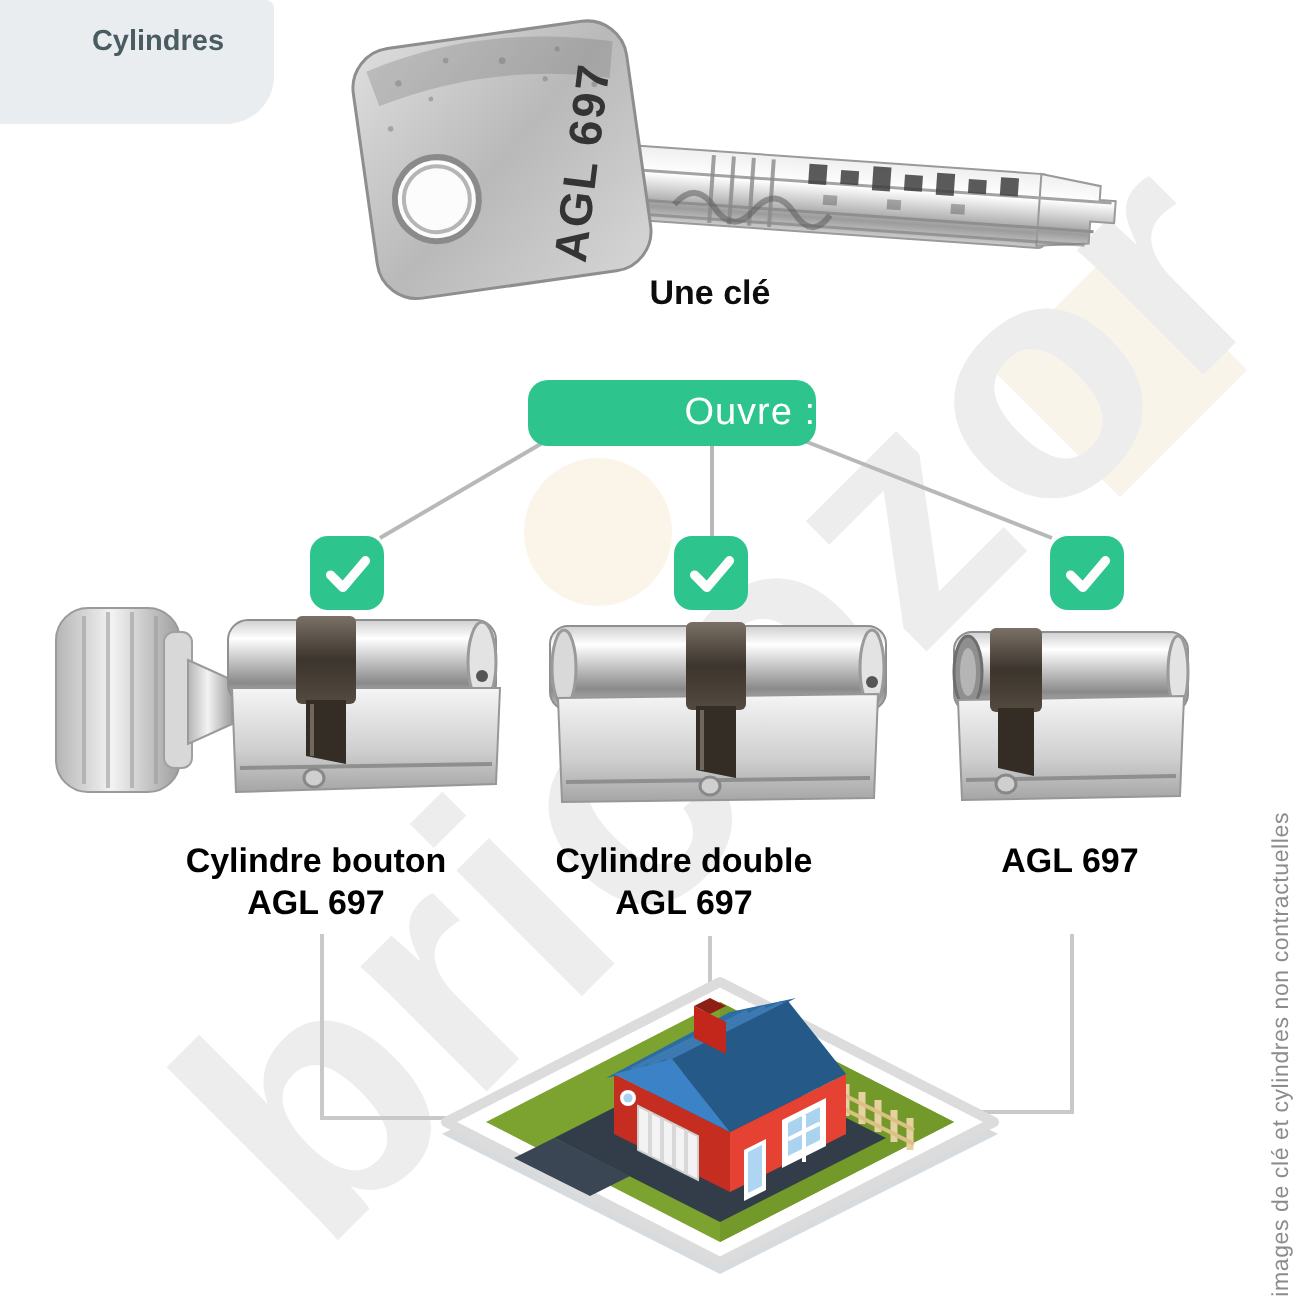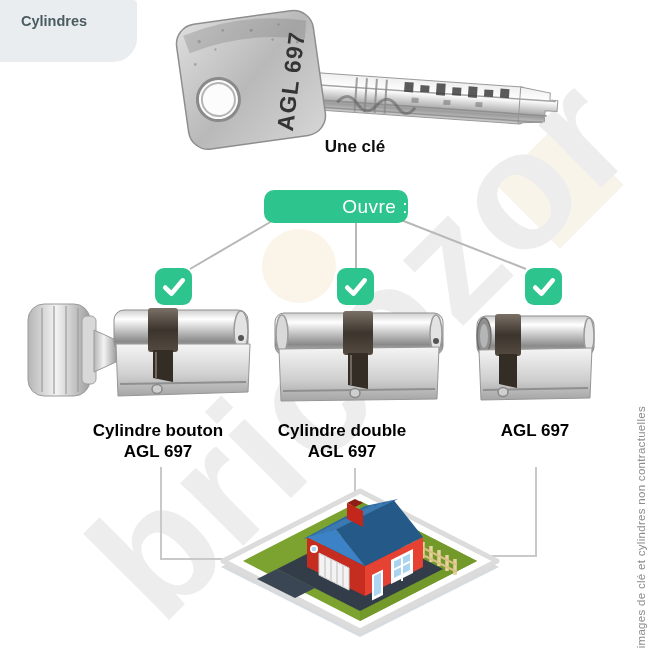--- a/index.html
+++ b/index.html
@@ -20,21 +20,21 @@
   }
   .wm-diamond{
     position:absolute;left:515px;top:140px;width:90px;height:90px;
     background:#f8f4ea;transform:rotate(45deg);
   }
   
   .badge{
     position:absolute;left:0;top:0;width:137px;height:62px;
     background:#e9edf0;border-radius:0 4px 24px 0;
     color:#4a5c61;font-weight:bold;font-size:14.5px;line-height:17px;
-    padding:13px 0 0 21px;box-sizing:border-box;
+    padding:13px 0 0 21px;box-sizing:border-box;text-align:center;
   }
   
   .caption{
     position:absolute;left:205px;top:136px;width:300px;text-align:center;
     color:#0d0d0d;font-weight:bold;font-size:17px;line-height:21px;
   }
   .caption .pre{white-space:pre;}
   
   .open-btn{
     position:absolute;left:264px;top:190px;width:144px;height:33px;

